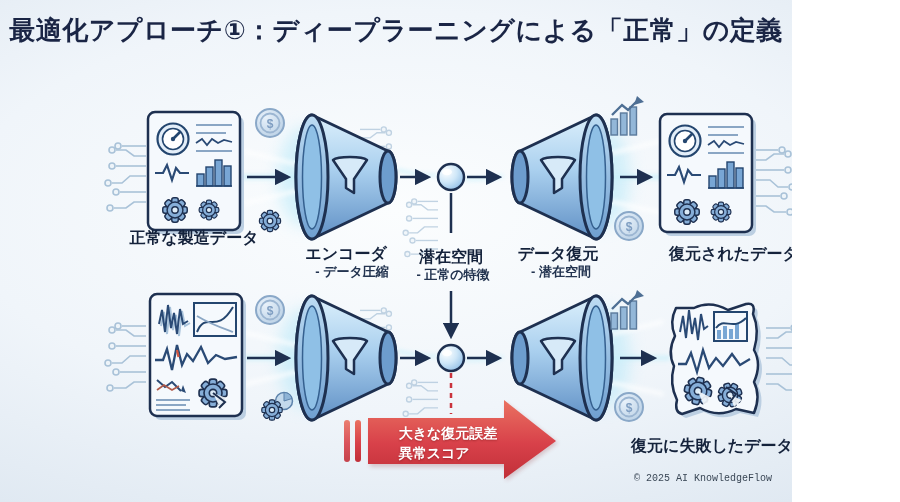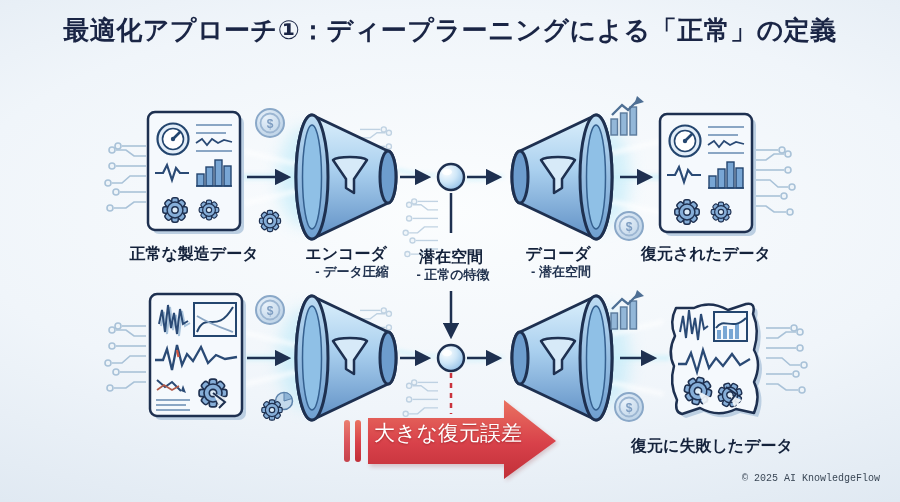--- a/index.html
+++ b/index.html
@@ -1,37 +1,37 @@
 <!DOCTYPE html>
 <html><head>
 <meta charset="utf-8">
 <style>
   html,body{margin:0;padding:0;background:#ffffff;}
   .stage{
-    position:relative;width:900px;height:502px;overflow:hidden;
+    position:relative;width:792px;height:502px;overflow:hidden;
     font-family:"Liberation Sans","DejaVu Sans",sans-serif;
     background:
       radial-gradient(ellipse 130% 95% at 50% 42%, #fbfdfe 0%, #f0f5fa 42%, #e0e9f2 72%, #d2dfec 100%);
   }
   svg{position:absolute;left:0;top:0;}
   .title{
     position:absolute;left:50%;top:13px;transform:translateX(-50%);
     font-size:26px;font-weight:800;color:#1a2545;white-space:nowrap;letter-spacing:.5px;
   }
   .lbl{
     position:absolute;transform:translateX(-50%);
     font-size:16px;font-weight:700;color:#14223b;white-space:nowrap;
   }
   .sub{
     position:absolute;transform:translateX(-50%);
     font-size:13px;font-weight:600;color:#233450;white-space:nowrap;text-align:right;
   }
   .err{
     position:absolute;left:448px;top:423px;transform:translateX(-50%);
-    color:#ffffff;font-size:21px;font-weight:400;text-align:left;line-height:20px;
+    color:#ffffff;font-size:14px;font-weight:700;text-align:left;line-height:20px;
     white-space:nowrap;text-shadow:0 1px 2px rgba(110,15,20,.45);
   }
   .copy{
     position:absolute;right:20px;top:473px;
     font-size:10px;color:#3a4756;font-family:Liberation Mono, monospace;
   }
 </style>
 </head>
 <body>
 
@@ -281,30 +281,31 @@
   <path d="M451,373 V414" stroke="#c9333c" stroke-width="2.5" stroke-dasharray="5,5" fill="none"></path>
   <polygon points="370,421 506,421 506,403 558,443 506,481 506,467 370,467" fill="#8a2025" opacity="0.22" filter="url(#blurS)"></polygon>
   <rect x="344" y="420" width="6" height="42" rx="3" fill="url(#redG)" opacity="0.9"></rect>
   <rect x="355" y="420" width="6" height="42" rx="3" fill="url(#redG)"></rect>
   <polygon points="368,418 504,418 504,400 556,441 504,479 504,464 368,464" fill="url(#redG)"></polygon>
 </g>
 </svg>
 
 <div class="title">最適化アプローチ①：ディープラーニングによる「正常」の定義</div>
 
-<div class="lbl" style="left:194px;top:244px;">正常な製造データ</div>
+<div class="lbl" style="left:194px;top:228px;">正常な製造データ</div>
 <div class="lbl" style="left:346px;top:244px;">エンコーダ</div>
 <div class="sub" style="left:352px;top:263px;">- データ圧縮</div>
 <div class="lbl" style="left:451px;top:247px;">潜在空間</div>
 <div class="sub" style="left:453px;top:266px;">- 正常の特徴</div>
-<div class="lbl" style="left:558px;top:244px;">デコーダ</div>
+<div class="lbl" style="left:558px;top:244px;">データ復元</div>
 <div class="sub" style="left:561px;top:263px;">- 潜在空間</div>
-<div class="lbl" style="left:706px;top:244px;">復元されたデータ</div>
+<div class="lbl" style="left:734px;top:244px;">復元されたデータ</div>
 
 <div class="lbl" style="left:712px;top:436px;">復元に失敗したデータ</div>
 
 <div class="err">
   <div>大きな復元誤差</div>
+  <div>異常スコア</div>
 </div>
 
 <div class="copy">© 2025 AI KnowledgeFlow</div>
 
 </div>
 
 </body></html>

